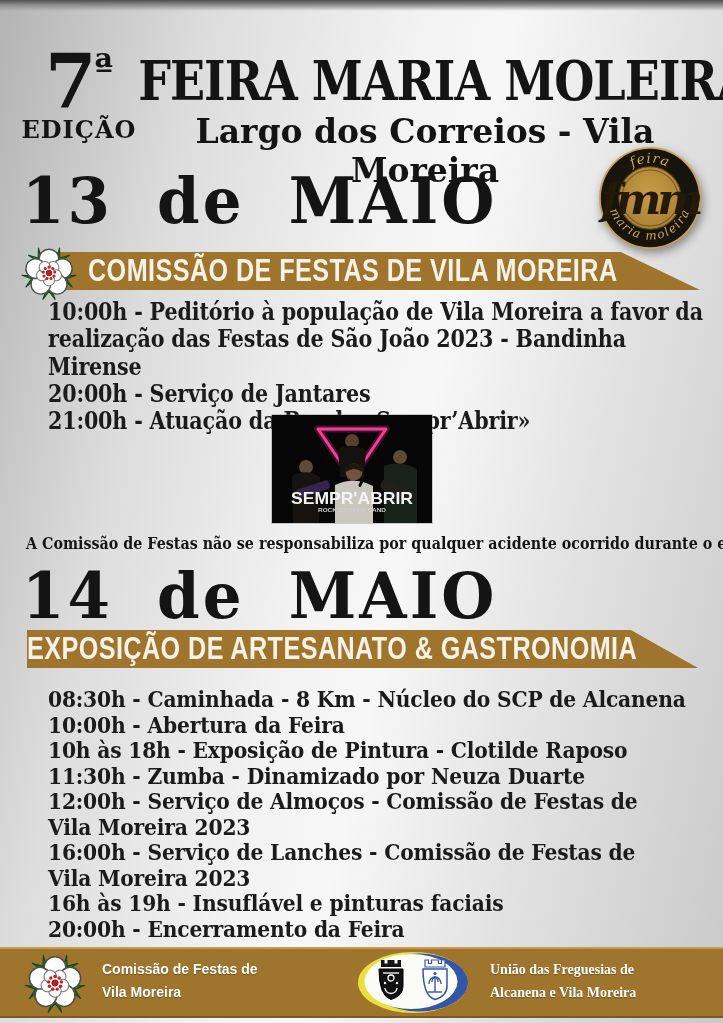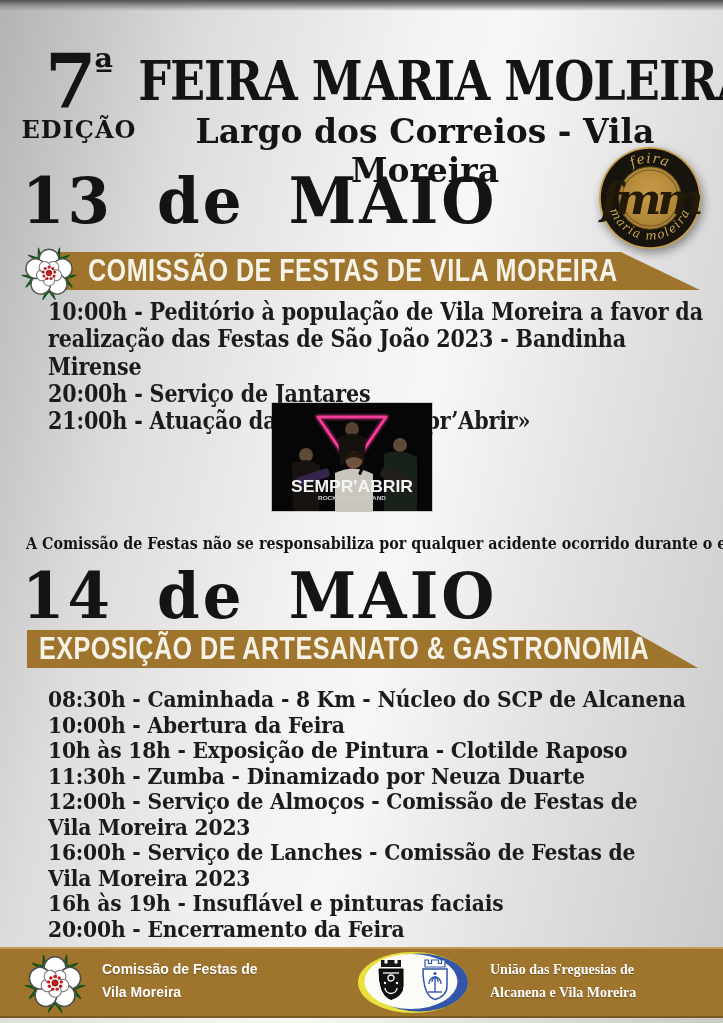--- a/index.html
+++ b/index.html
@@ -19,34 +19,34 @@
   .title{display:inline-block;font-size:47px;font-weight:bold;letter-spacing:-1px;transform:scale(0.98,1.14);transform-origin:center top;white-space:nowrap;}
   .subtitle{margin-top:7px;font-size:33px;font-weight:bold;letter-spacing:0;}
   .date-heading{position:absolute;left:22px;color:#141414;font-size:61px;font-weight:bold;letter-spacing:3px;word-spacing:20px;line-height:1;white-space:nowrap;}
   .date-heading>span{display:inline-block;transform:scaleY(1.05);transform-origin:left top;}
   #date1{top:168px;}
   #date2{top:563px;}
   
   .banner{position:absolute;background:var(--gold,#9f752e);display:flex;align-items:center;box-sizing:border-box;
     filter:drop-shadow(0 2px 2px rgba(0,0,0,.25));}
   #banner1{left:40px;top:252px;width:660px;height:38px;clip-path:polygon(0 0,88% 0,100% 100%,0 100%);padding-left:48px;}
-  #banner2{left:27px;top:630px;width:671px;height:38px;clip-path:polygon(0 0,90% 0,100% 100%,0 100%);padding-left:12px;}
+  #banner2{left:27px;top:630px;width:671px;height:38px;clip-path:polygon(0 0,90% 0,100% 100%,0 100%);padding-left:0;}
   .banner-text{font-family:"Liberation Sans",sans-serif;font-weight:bold;font-size:30px;color:#f7f2e8;
     display:inline-block;transform:scale(0.84,1.04);transform-origin:left center;white-space:nowrap;letter-spacing:.5px;}
   .rose{position:absolute;z-index:3;}
   #rose1{left:21px;top:245px;width:56px;height:56px;}
   
   .sched{position:absolute;left:48px;width:672px;color:#1b1b1b;}
   #sched1{top:299px;}
   #sched2{top:687px;}
   .evt{font-weight:bold;white-space:pre-line;transform:scaleX(0.88);transform-origin:left top;width:762px;
     font-size:23.5px;line-height:27.3px;letter-spacing:-0.2px;}
   #sched2 .evt{font-size:22.5px;line-height:25.5px;width:745px;transform:scaleX(0.9);}
   
-  .band{position:absolute;left:272px;top:403px;width:160px;height:108px;background:#060606;box-shadow:0 0 0 1px rgba(120,120,120,.35);text-align:right;}
+  .band{position:absolute;left:272px;top:415px;width:160px;height:108px;background:#060606;box-shadow:0 0 0 1px rgba(120,120,120,.35);text-align:right;}
   
   .disclaimer{position:absolute;top:533px;left:50%;width:800px;transform:translateX(-50%) scaleX(0.84);
     text-align:center;font-size:17px;font-weight:bold;color:#141414;white-space:nowrap;}
   
   .fair-logo{position:absolute;left:598px;top:146px;width:104px;height:104px;filter:drop-shadow(2px 4px 5px rgba(0,0,0,.4));}
   
   .footer{position:absolute;left:0;top:947px;width:723px;height:71px;background:var(--gold,#9f752e);
     box-shadow:inset 0 2px 0 #c59b55, inset 0 -2px 0 #7a5a1e;}
   .footer-rose{position:absolute;left:24px;top:5px;width:62px;height:62px;}
   .footer-org{position:absolute;top:11px;font-family:"Liberation Sans",sans-serif;font-weight:bold;font-size:14px;

